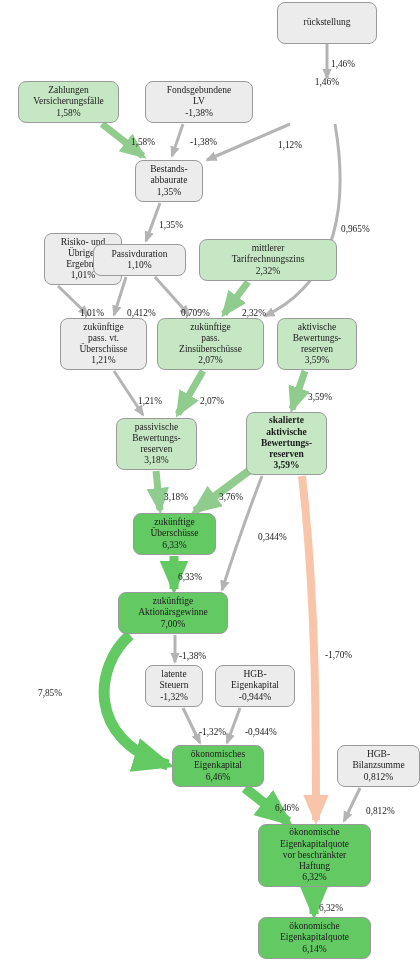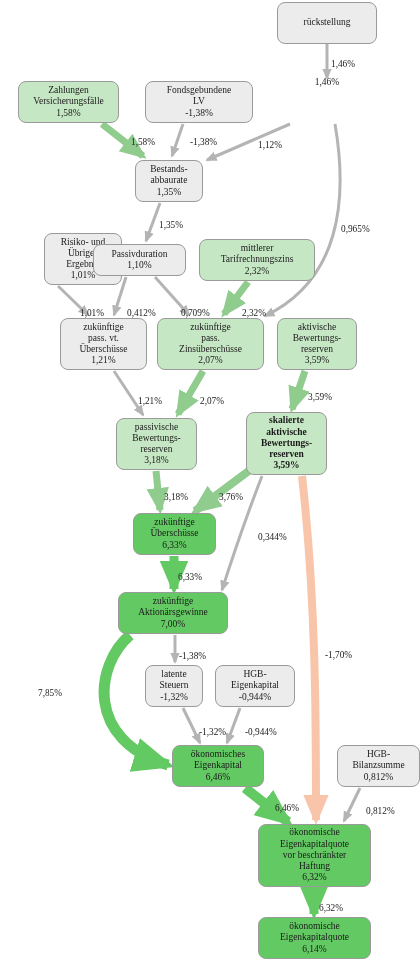--- a/index.html
+++ b/index.html
@@ -61,21 +61,21 @@
       <path d="M183,708 L200,743" fill="none" stroke="#b4b4b4" stroke-width="3" stroke-linecap="butt" marker-end="url(#arw-grey)"></path>
       <path d="M240,708 L227,743" fill="none" stroke="#b4b4b4" stroke-width="3" stroke-linecap="butt" marker-end="url(#arw-grey)"></path>
       <path d="M245,788 L288,822" fill="none" stroke="#63c963" stroke-width="10" stroke-linecap="butt" marker-end="url(#arw-green)"></path>
       <path d="M302,476 C316,600 316,720 316,820" fill="none" stroke="#f8c5aa" stroke-width="8" stroke-linecap="butt" marker-end="url(#arw-salmon)"></path>
       <path d="M360,788 L344,821" fill="none" stroke="#b4b4b4" stroke-width="3" stroke-linecap="butt" marker-end="url(#arw-grey)"></path>
       <path d="M314,888 L314,914" fill="none" stroke="#63c963" stroke-width="9" stroke-linecap="butt" marker-end="url(#arw-green)"></path>
     </svg>
 <div class="elabel" style="left: 331px; top: 59px;">1,46%</div>
     <div class="elabel" style="left: 131px; top: 137px;">1,58%</div>
     <div class="elabel" style="left: 190px; top: 137px;">-1,38%</div>
-    <div class="elabel" style="left: 258px; top: 140px;">1,12%</div>
+    <div class="elabel" style="left: 278px; top: 140px;">1,12%</div>
     <div class="elabel" style="left: 159px; top: 220px;">1,35%</div>
     <div class="elabel" style="left: 341px; top: 224px;">0,965%</div>
     <div class="elabel" style="left: 80px; top: 308px;">1,01%</div>
     <div class="elabel" style="left: 127px; top: 308px;">0,412%</div>
     <div class="elabel" style="left: 181px; top: 308px;">0,709%</div>
     <div class="elabel" style="left: 242px; top: 308px;">2,32%</div>
     <div class="elabel" style="left: 308px; top: 392px;">3,59%</div>
     <div class="elabel" style="left: 138px; top: 396px;">1,21%</div>
     <div class="elabel" style="left: 200px; top: 396px;">2,07%</div>
     <div class="elabel" style="left: 164px; top: 492px;">3,18%</div>
@@ -113,21 +113,21 @@
     <div class="node fill-grey" style="left: 3px; top: 233px; width: 78px; height: 52px; margin-left: 41px;">
       <span class="ln">Risiko- und</span>
       <span class="ln">Übriges</span>
       <span class="ln">Ergebnis</span>
       <span class="ln">1,01%</span>
     </div>
     <div class="node fill-grey" style="left: 93px; top: 244px; width: 93px; height: 32px; text-align: center;">
       <span class="ln">Passivduration</span>
       <span class="ln">1,10%</span>
     </div>
-    <div class="node fill-lightgreen" style="left: 199px; top: 239px; width: 116px; height: 42px;">
+    <div class="node fill-lightgreen" style="left: 199px; top: 239px; width: 138px; height: 42px;">
       <span class="ln">mittlerer</span>
       <span class="ln">Tarifrechnungszins</span>
       <span class="ln">2,32%</span>
     </div>
     <div class="node fill-grey" style="left: 60px; top: 318px; width: 87px; height: 52px;">
       <span class="ln">zukünftige</span>
       <span class="ln">pass. vt.</span>
       <span class="ln">Überschüsse</span>
       <span class="ln">1,21%</span>
     </div>

